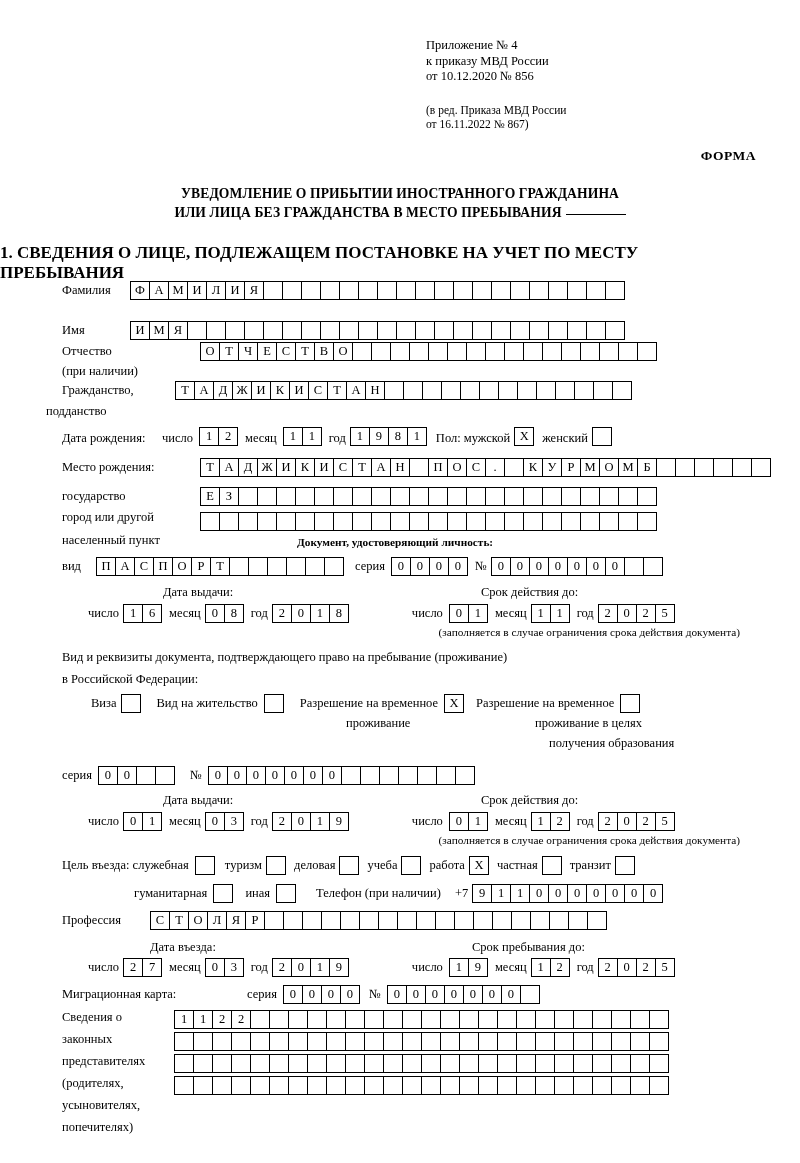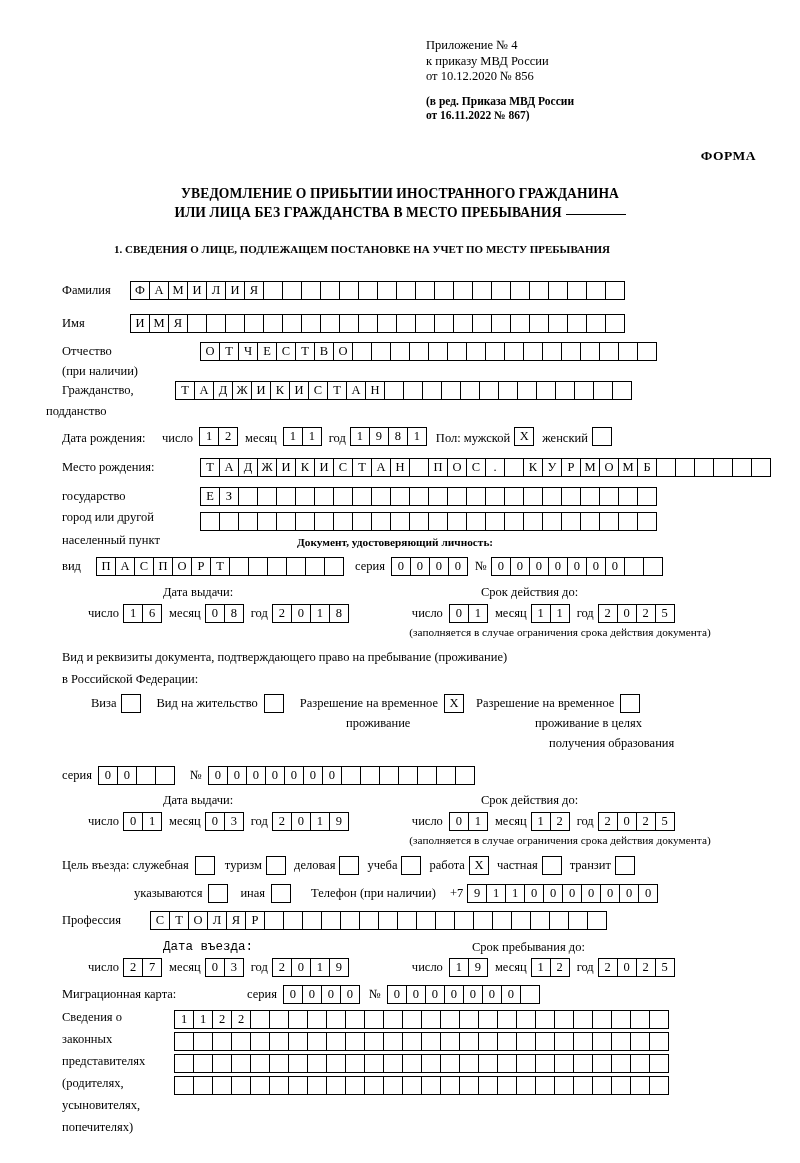--- a/index.html
+++ b/index.html
@@ -26,21 +26,21 @@
   
   .header-right {
     position: absolute;
     top: 38px;
     right: 44px;
     width: 330px;
     text-align: left;
     font-size: 12.5px;
     line-height: 15.5px;
   }
-  .header-right .grp2 { margin-top: 9px; font-size: 11.5px; line-height: 14.5px; font-weight: bold; }
+  .header-right .grp2 { margin-top: 18px; font-size: 11.5px; line-height: 14.5px; }
   .forma {
     position: absolute;
     top: 148px;
     right: 44px;
     font-weight: bold;
     font-size: 13.5px;
     letter-spacing: 0.5px;
   }
 
   .title {
@@ -60,23 +60,23 @@
     border-bottom: 1px solid #000;
     vertical-align: 2px;
     margin-left: 4px;
   }
 
   .section-title {
     position: absolute;
     top: 243px;
     left: 0;
     width: 724px;
-    text-align: center;
+    text-align: left;
     font-weight: bold;
-    font-size: 11px;
+    font-size: 17px;
   }
 
   
   .row {
     position: absolute;
     display: flex;
     align-items: center;
     font-size: 12.5px;
     white-space: nowrap;
   }
@@ -102,21 +102,21 @@
     border: 1px solid #000;
     box-sizing: border-box;
     display: inline-block;
     text-align: center;
     line-height: 17px;
     font-size: 12.5px;
   }
   .center-note {
     position: absolute;
     font-size: 11.3px;
-    text-align: center;
+    text-align: right;
   }
   .ml6 { margin-left: 6px; }
   .ml8 { margin-left: 8px; }
   .ml10 { margin-left: 10px; }
   .ml12 { margin-left: 12px; }
   .ml14 { margin-left: 14px; }
   .ml16 { margin-left: 16px; }
   .ml20 { margin-left: 20px; }
   .mr4 { margin-right: 4px; }
   .mr6 { margin-right: 6px; }
@@ -172,21 +172,21 @@
         <span class="cell"></span>
         <span class="cell"></span>
         <span class="cell"></span>
         <span class="cell"></span>
         <span class="cell"></span>
         <span class="cell"></span>
         <span class="cell"></span>
       </span>
   </div>
 
-  <div class="row" style="top:314px; left:62px;">
+  <div class="row" style="top:321px; left:62px;">
     <span class="lbl" style="width:68px;">Имя</span>
     <span class="cells">
         <span class="cell">И</span>
         <span class="cell">М</span>
         <span class="cell">Я</span>
         <span class="cell"></span>
         <span class="cell"></span>
         <span class="cell"></span>
         <span class="cell"></span>
         <span class="cell"></span>
@@ -600,21 +600,21 @@
     <span class="box"></span>
     <span class="lbl ml8 mr4">работа</span>
     <span class="box">Х</span>
     <span class="lbl ml8 mr4">частная</span>
     <span class="box"></span>
     <span class="lbl ml8 mr4">транзит</span>
     <span class="box"></span>
   </div>
 
   <div class="row" style="top:884px; left:134px;">
-    <span class="lbl mr6">указываются</span>
+    <span class="lbl mr6">гуманитарная</span>
     <span class="box"></span>
     <span class="lbl ml12 mr6">иная</span>
     <span class="box"></span>
     <span class="lbl ml20">Телефон (при наличии)</span>
     <span class="lbl ml14 mr4">+7</span>
     <span class="cells">
         <span class="cell">9</span>
         <span class="cell">1</span>
         <span class="cell">1</span>
         <span class="cell">0</span>
@@ -650,21 +650,21 @@
         <span class="cell"></span>
         <span class="cell"></span>
         <span class="cell"></span>
         <span class="cell"></span>
         <span class="cell"></span>
         <span class="cell"></span>
         <span class="cell"></span>
       </span>
   </div>
 
-  <div class="row" style="top:940px; left:163px;font-family:Liberation Mono, monospace;">
+  <div class="row" style="top:940px; left:150px;">
     <span class="lbl">Дата въезда:</span>
   </div>
   <div class="row" style="top:940px; left:472px;">
     <span class="lbl">Срок пребывания до:</span>
   </div>
 
   <div class="row" style="top:958px; left:88px;">
     <span class="lbl mr4">число</span>
     <span class="cells">
         <span class="cell">2</span>

